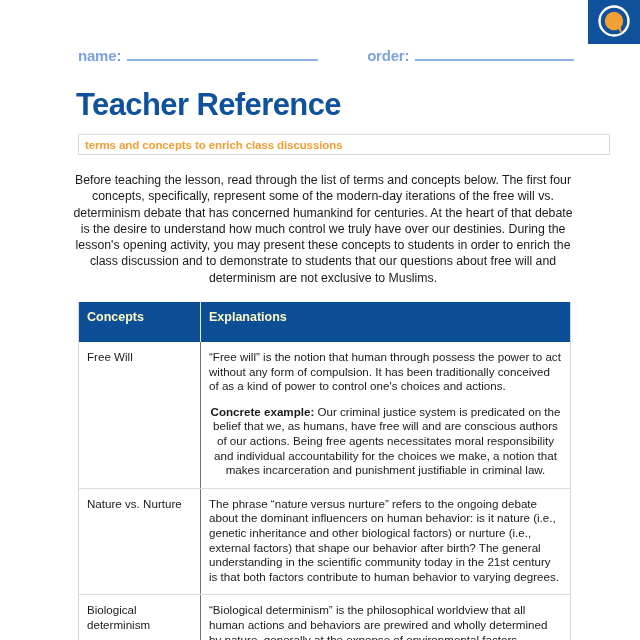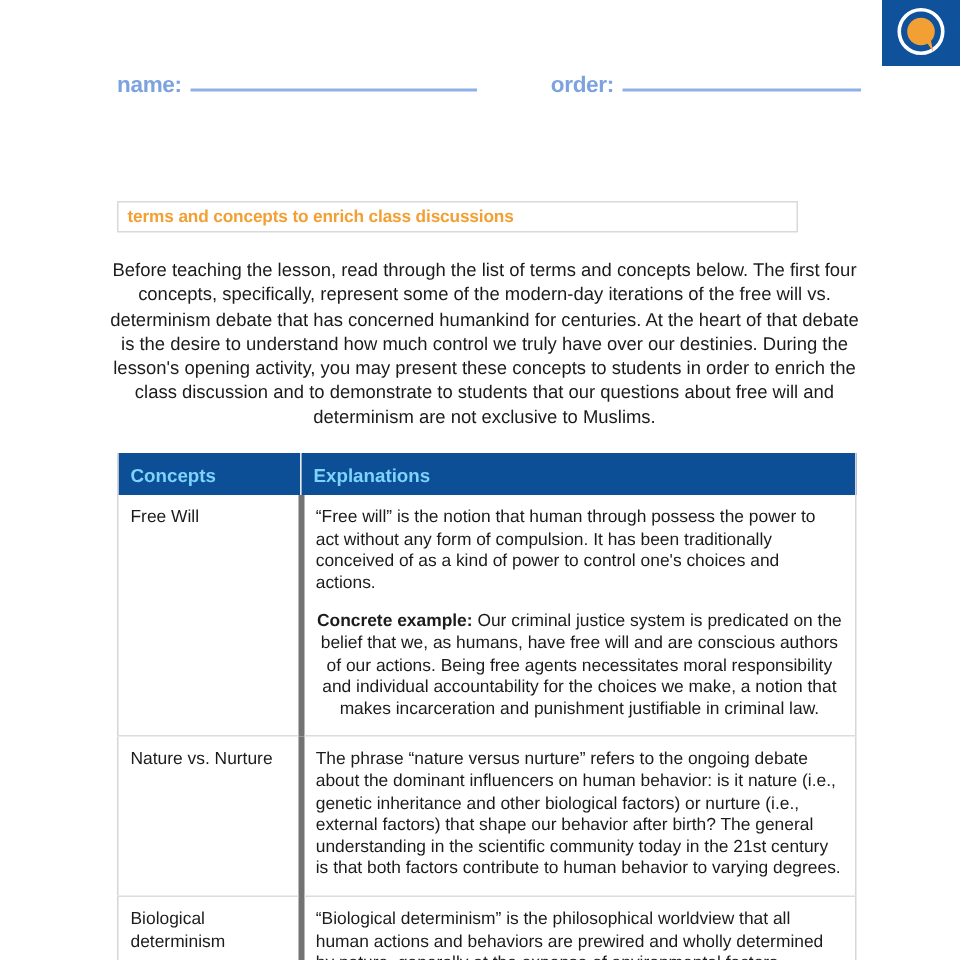--- a/index.html
+++ b/index.html
@@ -72,21 +72,21 @@
     color: #10519b;
     letter-spacing: -0.6px;
     line-height: 1.1;
   }
 
   
   .subtitle-box {
     position: absolute;
     top: 134px;
     left: 78px;
-    width: 454px;
+    width: 532px;
     height: 21px;
     border: 1px solid #d9d9d9;
     box-sizing: border-box;
     display: flex;
     align-items: center;
   }
   .subtitle-text {
     font-size: 11.5px;
     font-weight: bold;
     color: #f2a034;
@@ -112,37 +112,37 @@
     top: 302px;
     left: 78px;
     width: 492px;
     border-collapse: collapse;
     table-layout: fixed;
     border-left: 1px solid #d6d6d6;
     border-right: 1px solid #d6d6d6;
   }
   .concept-table th {
     background: #0d4f96;
-    color: #7dd3fc;
+    color: #fef9c3;
     font-size: 12.5px;
     font-weight: bold;
     text-align: left;
-    padding: 8px 8px 6px 8px;
+    padding: 8px 8px 18px 8px;
     vertical-align: top;
     border-right: 1px solid #e9e9e9;
   }
   .concept-table th:last-child { border-right: none; }
   .concept-table td {
     font-size: 11.6px;
     line-height: 14.6px;
     color: #1b1b1b;
     vertical-align: top;
     padding: 8px 8px 10px 8px;
     border-bottom: 1px solid #dcdcdc;
-    border-right: 4px solid #737373;
+    border-right: 1px solid #737373;
   }
   .concept-table td:last-child { border-right: none; }
   .col-concept { width: 122px; }
   .col-expl { width: 370px; }
   .cell-para { margin: 0 0 0 0; }
   .cell-para + .cell-para { margin-top: 11px; text-align: center; }
   .bold-lead { font-weight: bold; }
 </style>
 </head>
 <body>
@@ -160,20 +160,21 @@
   </div>
 
   <div class="nameline">
     <span class="nd-label">name:</span>
     <span class="nd-rule name-rule"></span>
     <span class="nd-gap"></span>
     <span class="nd-label">order:</span>
     <span class="nd-rule date-rule"></span>
   </div>
 
+  <div class="page-title">Teacher Reference</div>
 
   <div class="subtitle-box">
     <span class="subtitle-text">terms and concepts to enrich class discussions</span>
   </div>
 
   <div class="intro">Before teaching the lesson, read through the list of terms and concepts below. The first four concepts, specifically, represent some of the modern-day iterations of the free will vs. determinism debate that has concerned humankind for centuries. At the heart of that debate is the desire to understand how much control we truly have over our destinies. During the lesson's opening activity, you may present these concepts to students in order to enrich the class discussion and to demonstrate to students that our questions about free will and determinism are not exclusive to Muslims.</div>
 
   <table class="concept-table">
     <colgroup>
       <col class="col-concept">

